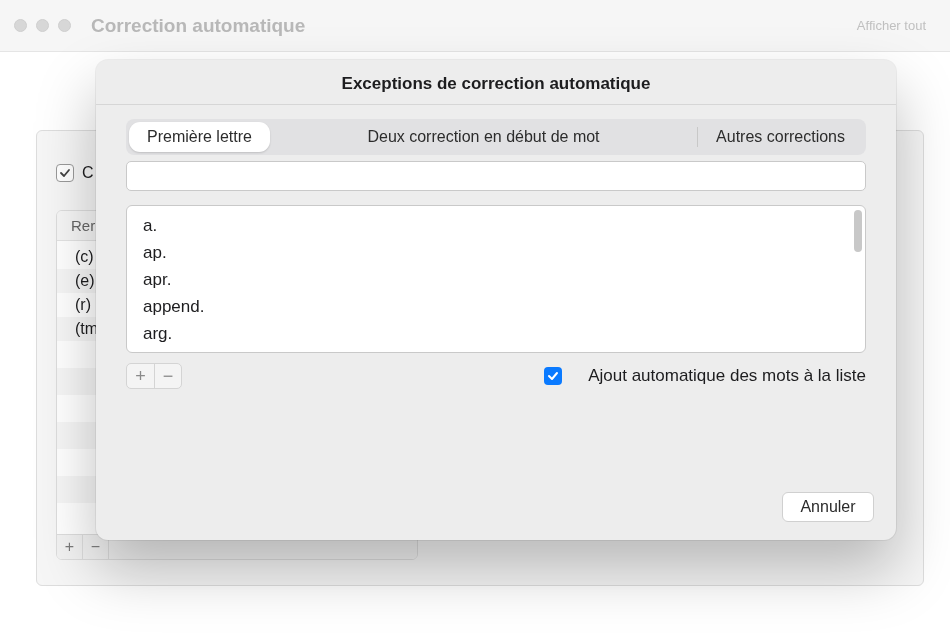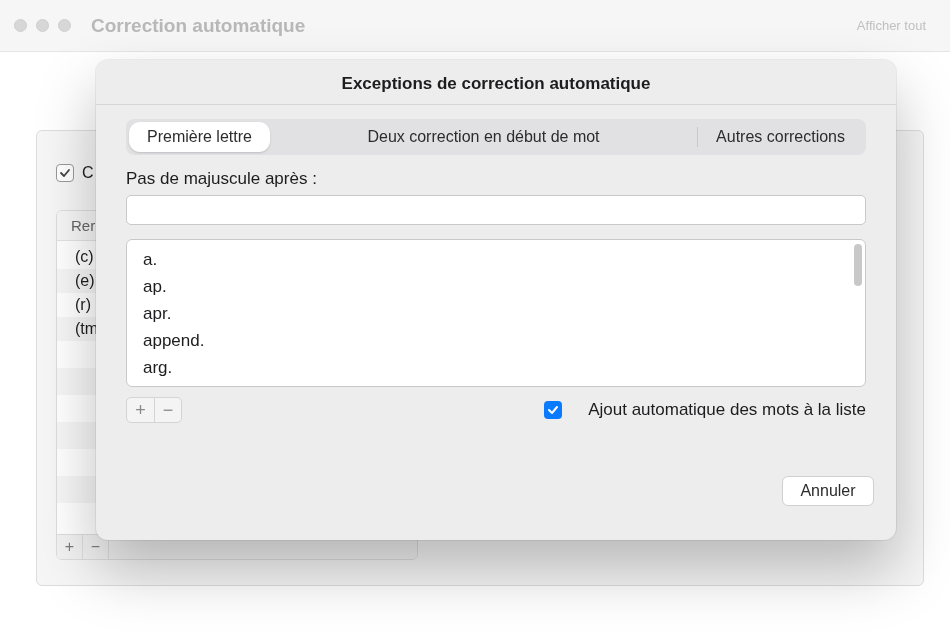--- a/index.html
+++ b/index.html
@@ -196,21 +196,21 @@
       display:flex; align-items:center; justify-content:center;
     }
     .checkbox.blue { background: #0a7aff; }
     .checkbox.white {
       background: #fff; border: 1px solid #9a9a9a;
     }
     .checkbox svg { display:block; }
     .sheet-actions {
       margin-top: auto;
       display: flex; justify-content: flex-end; gap: 14px;
-      padding: 0 22px 34px;
+      padding: 0 22px 18px;
       align-items: flex-end;
     }
     .btn {
       min-width: 92px; height: 30px;
       border-radius: 6px;
       display:flex; align-items:center; justify-content:center;
       font-size: 16px;
       padding: 0 16px;
     }
     .btn-default {
@@ -276,21 +276,20 @@
   <div class="sheet-header">Exceptions de correction automatique</div>
 
   <div class="sheet-body">
     <div class="seg">
       <div class="seg-item active">Première lettre</div>
       <div class="seg-item" style="flex:1">Deux correction en début de mot</div>
       <div class="seg-div"></div>
       <div class="seg-item">Autres corrections</div>
     </div>
 
-    <div class="prompt">Pas de majuscule après :</div>
     <input class="text-input" type="text" value="" style="">
 
     <div class="list-box">
       <div class="list-inner">
         <div class="list-item">a.</div>
         <div class="list-item">ap.</div>
         <div class="list-item">apr.</div>
         <div class="list-item">append.</div>
         <div class="list-item">arg.</div>
       </div>

